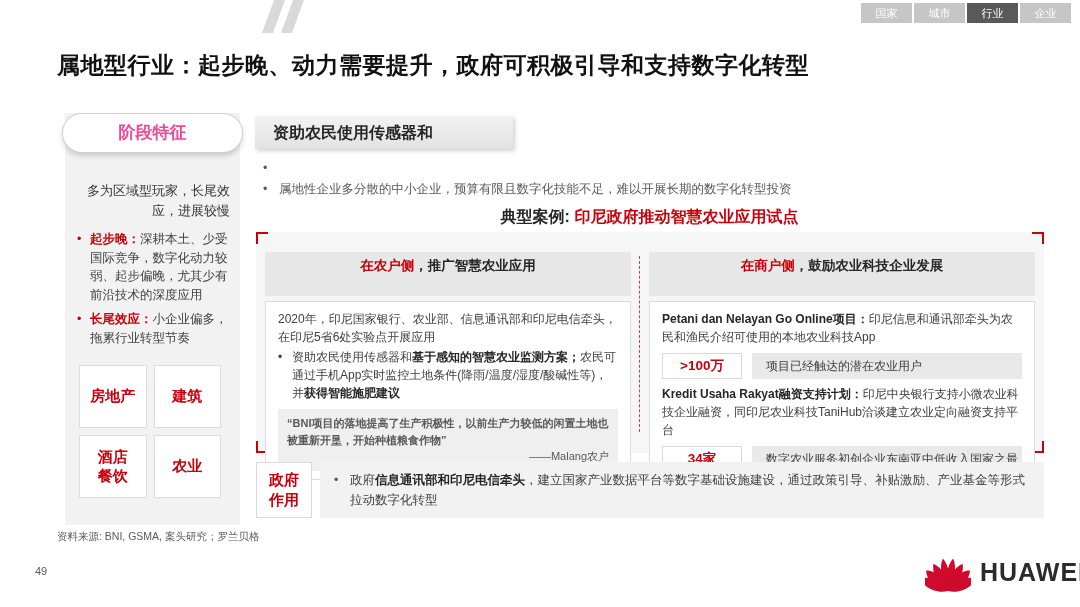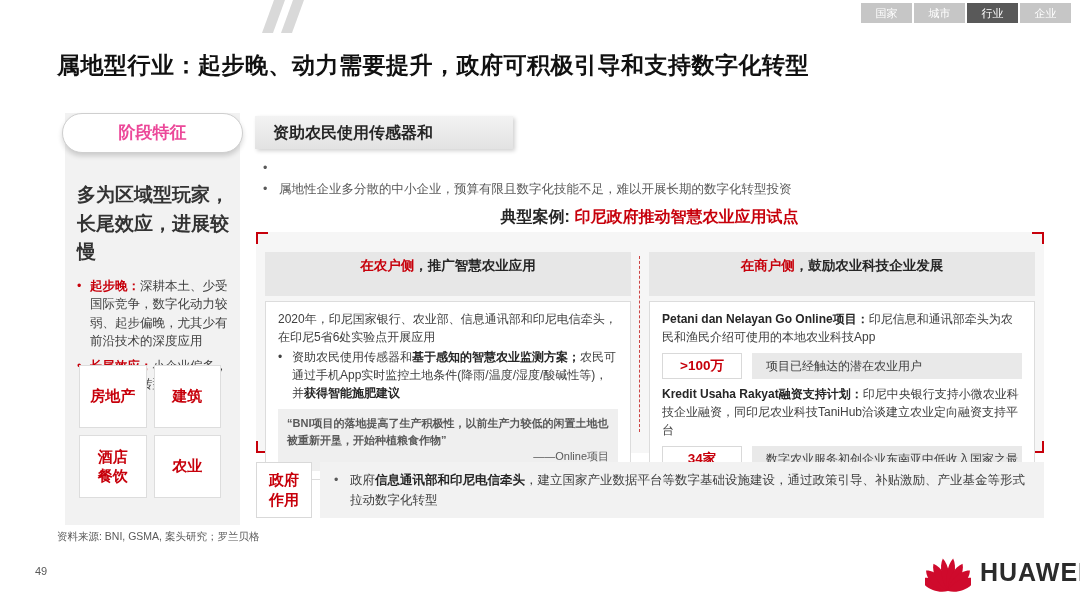--- a/index.html
+++ b/index.html
@@ -29,21 +29,21 @@
     position:absolute; left:65px; top:113px; width:175px; height:412px;
     background:#f2f2f2;
   }
   .stage-pill {
     position:absolute; left:-3px; right:-3px; top:0; height:40px;
     background:#ffffff; border:1px solid #cfcfcf; border-radius:20px;
     box-shadow:0 3px 5px rgba(0,0,0,0.16);
     text-align:center; line-height:38px; font-size:17px; font-weight:bold; color:#ec4899;
   }
   .sidebar-content { position:absolute; top:68px; left:12px; right:10px; }
-  .sidebar-intro { font-size:19px; font-weight:bold; color:#333333; line-height:1.5; margin-bottom:10px; }
+  .sidebar-intro { font-size:13px; font-weight:normal; color:#333333; line-height:1.5; margin-bottom:10px;text-align:right; }
   .side-point { display:flex; font-size:12.5px; line-height:1.48; color:#404040; margin-bottom:6px; }
   .side-point .marker { color:#C7000B; width:13px; flex:none; }
   .side-point .lbl { color:#C7000B; font-weight:bold; }
   .industry-grid {
     position:absolute; left:14px; top:252px; width:142px;
     display:grid; grid-template-columns:1fr 1fr; gap:7px;
   }
   .industry-box {
     height:63px; background:#ffffff; border:1px solid #dddddd;
     display:flex; align-items:center; justify-content:center;
@@ -198,21 +198,21 @@
       <span class="accent">在农户侧</span><span>，推广智慧农业应用</span>
     </div>
     <div class="col-body">
       <div>2020年，印尼国家银行、农业部、信息通讯部和印尼电信牵头，在印尼5省6处实验点开展应用</div>
       <div class="body-bullet">
         <span class="marker">•</span>
         <span><span>资助农民使用传感器和</span><b>基于感知的智慧农业监测方案；</b><span>农民可通过手机App实时监控土地条件(降雨/温度/湿度/酸碱性等)，并</span><b>获得智能施肥建议</b></span>
       </div>
       <div class="quote-box">
         <div>“BNI项目的落地提高了生产积极性，以前生产力较低的闲置土地也被重新开垦，开始种植粮食作物”</div>
-        <div class="quote-attr">——Online项目</div>
+        <div class="quote-attr">——Malang农户</div>
       </div>
     </div>
   </div>
 
   <div class="case-col col-merchant">
     <div class="col-header">
       <span class="accent">在商户侧</span><span>，鼓励农业科技企业发展</span>
     </div>
     <div class="col-body">
       <div>

